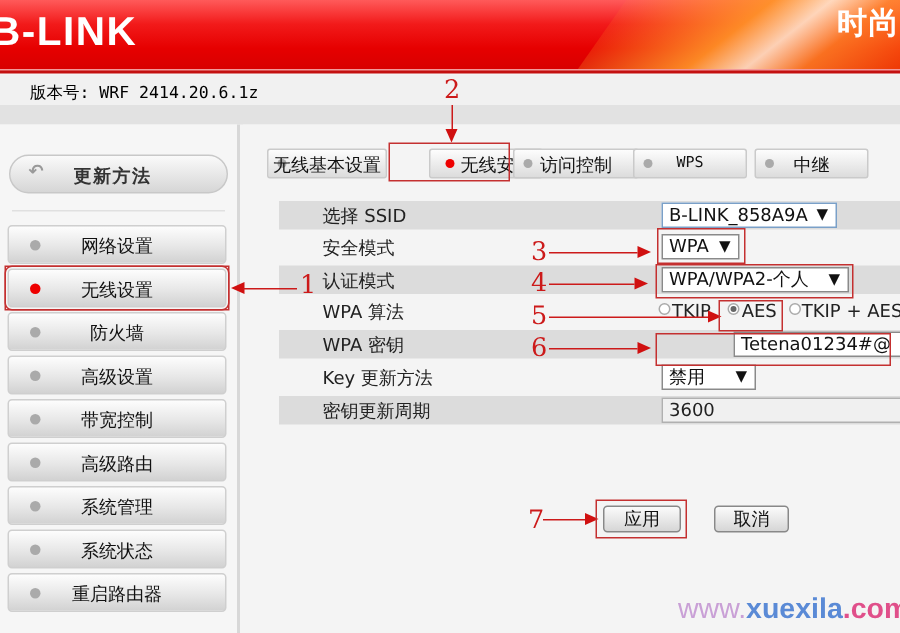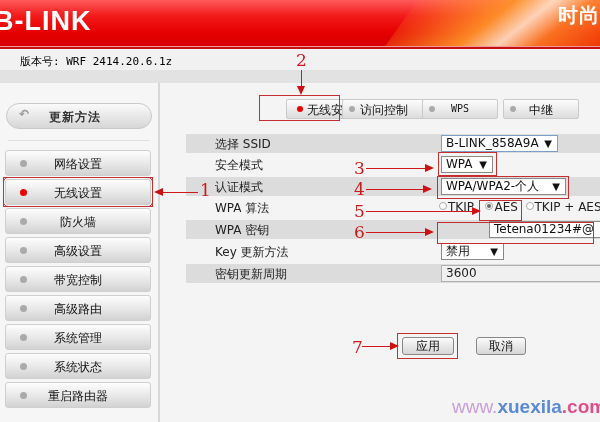--- a/index.html
+++ b/index.html
@@ -111,20 +111,24 @@
     <span class="dot"></span>
     <span class="lbl">系统状态</span>
   </div>
   <div class="nav-item" style="top:299px">
     <span class="dot"></span>
     <span class="lbl">重启路由器</span>
   </div>
 </div>
 
 <div class="content">
+  <div class="tab" style="left:16px; width:80px;">
+    <span class="dot"></span>
+    <span class="lbl">无线基本设置</span>
+  </div>
   <div class="tab active" style="left:100px; width:76px;margin-left:24px;">
     <span class="dot"></span>
     <span class="lbl">无线安全</span>
   </div>
   <div class="tab" style="left:180px; width:84px;">
     <span class="dot"></span>
     <span class="lbl">访问控制</span>
   </div>
   <div class="tab small" style="left:260px; width:76px;">
     <span class="dot"></span>

